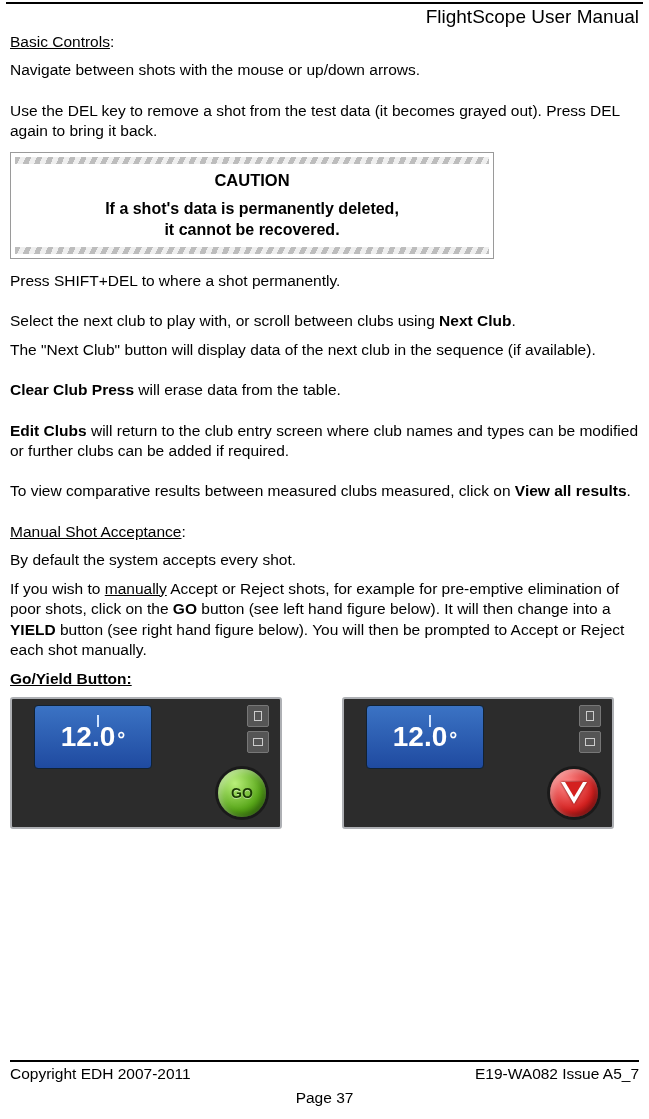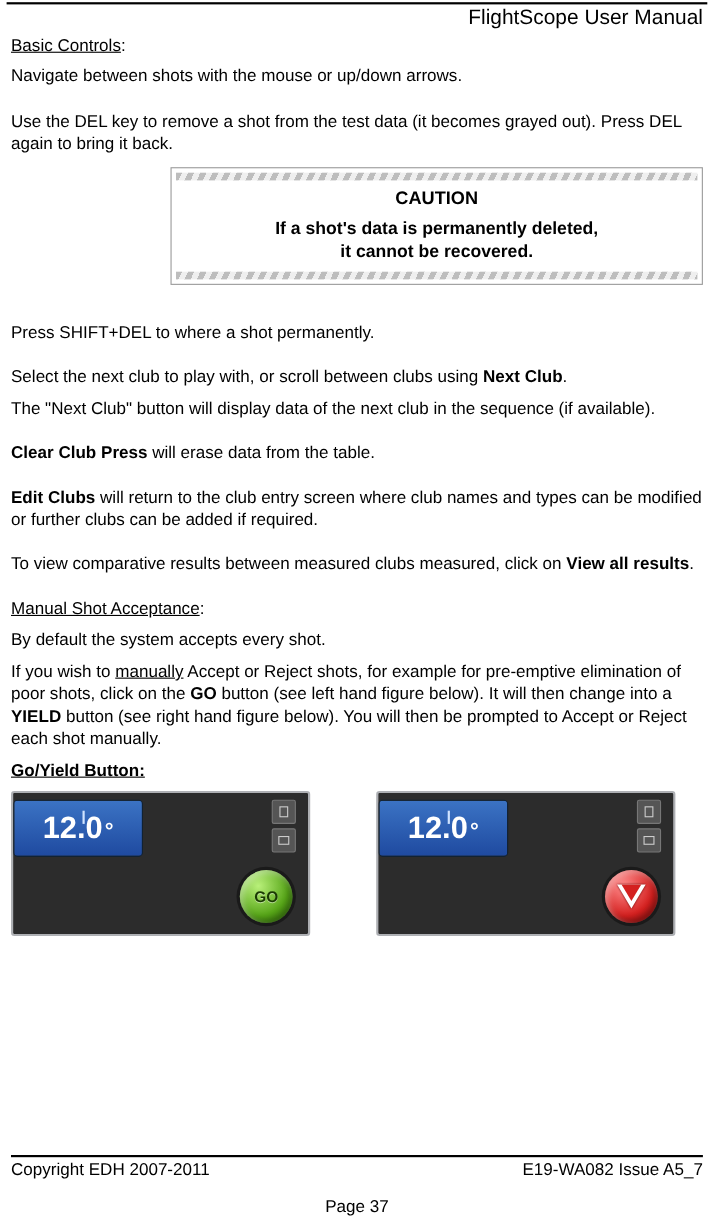--- a/index.html
+++ b/index.html
@@ -5,45 +5,45 @@
     * { box-sizing: border-box; margin: 0; padding: 0; }
     html, body { width: 649px; height: 1119px; font-family: Verdana, Geneva, sans-serif; font-size: 15.5px; color: #000; background: #fff; }
     .page { width: 649px; height: 1119px; position: relative; padding: 0 10px; }
     .top-rule { position: absolute; top: 2px; left: 6px; right: 6px; height: 2px; background: #000; }
     .header-right { position: absolute; top: 6px; right: 10px; font-size: 19px; }
     .content { position: absolute; top: 32px; left: 10px; right: 10px; bottom: 60px; line-height: 1.32; }
     .u { text-decoration: underline; }
     .b { font-weight: bold; }
     .p { margin-bottom: 8px; }
     .pgap { margin-bottom: 20px; }
-    .caution-wrap { display: flex; justify-content: flex-end; margin: 10px 0 34px 0; }
+    .caution-wrap { display: flex; justify-content: flex-start; margin: 10px 0 12px 0; }
     .caution-box { width: 484px; border: 1px solid #9a9a9a; padding: 4px; background: #fff; }
     .caution-inner { text-align: center; padding: 2px 6px 6px 6px; }
     .caution-edge { height: 7px; background: repeating-linear-gradient(115deg, #bdbdbd 0 5px, #efefef 5px 10px); }
     .caution-title { font-weight: bold; font-size: 16.5px; margin-bottom: 6px; margin-top: 4px;}
     .caution-line { font-weight: bold; font-size: 16px; line-height: 1.35; }
     .figures { display: flex; gap: 60px; margin-top: 6px; }
     .fig { width: 272px; height: 132px; position: relative; border: 2px solid #aeb0b4; background: #2c2c2c; border-radius: 3px; overflow: hidden; }
-    .fig-panel { position: absolute; left: 0; top: 6px; width: 118px; height: 52px; background: linear-gradient(#3b73c4, #1f4aa0); border: 1px solid #123; border-radius: 4px; display: flex; align-items: center; justify-content: center; gap: 4px; }
+    .fig-panel { position: absolute; left: 22px; top: 6px; width: 118px; height: 64px; background: linear-gradient(#3b73c4, #1f4aa0); border: 1px solid #123; border-radius: 4px; display: flex; align-items: center; justify-content: center; gap: 4px; }
     .fig-value { color: #fff; font-size: 28px; font-weight: 600; font-family: Arial, sans-serif; display: flex; align-items: baseline; }
     .fig-value .tick { font-size: 20px; margin-left: 2px; }
     .fig-mark { position: absolute; left: 62px; top: 9px; width: 1.5px; height: 12px; background: #cfe3ff; }
     .fig-iconcol { position: absolute; right: 8px; top: 6px; width: 28px; display: flex; flex-direction: column; gap: 4px; align-items: center;}
     .mini-icon { width: 22px; height: 22px; background: #555; border: 1px solid #777; border-radius: 2px; display:flex; align-items:center; justify-content:center;}
     .mini-icon .bar { width: 8px; height: 10px; border: 1px solid #ccc; }
     .mini-icon .bar2 { width: 10px; height: 8px; border: 1px solid #ccc; }
     .fig-button { position: absolute; right: 14px; bottom: 10px; width: 48px; height: 48px; border-radius: 50%; display: flex; align-items: center; justify-content: center; box-shadow: 0 0 0 3px rgba(0,0,0,0.4), inset 3px 3px 6px rgba(255,255,255,0.4), inset -3px -3px 6px rgba(0,0,0,0.3); font-family: Arial, sans-serif;}
     .go-btn { background: radial-gradient(circle at 35% 30%, #b9f07a, #56a517 60%, #2e6b0a); color: #1a3a03; font-weight: bold; font-size: 14px; text-shadow: 0 1px 0 rgba(255,255,255,0.45);}
     .yield-btn { background: radial-gradient(circle at 35% 30%, #ff8a8a, #d4201f 60%, #7e0c0c); }
     .yield-tri { width: 0; height: 0; border-left: 13px solid transparent; border-right: 13px solid transparent; border-top: 22px solid #fff; filter: drop-shadow(0 0 1px #600);}
     .yield-tri-inner { position: absolute; width:0; height:0; border-left: 9px solid transparent; border-right: 9px solid transparent; border-top: 15px solid #d4201f; top: 13px; left: 50%; transform: translateX(-50%);}
     .footer { position: absolute; bottom: 12px; left: 10px; right: 10px; }
     .footer-rule { height: 2px; background: #000; margin-bottom: 3px; }
     .footer-row { display: flex; justify-content: space-between; font-size: 15.5px; }
-    .footer-center { text-align: center; font-size: 15.5px; margin-top: 16px;}
+    .footer-center { text-align: center; font-size: 15.5px; margin-top: 6px;}
     .para-inline .b { font-weight: bold; }
   </style>
 </head>
 <body>
 
 <div class="page">
   <div class="top-rule"></div>
   <div class="header-right">FlightScope User Manual</div>
 
   <div class="content">

